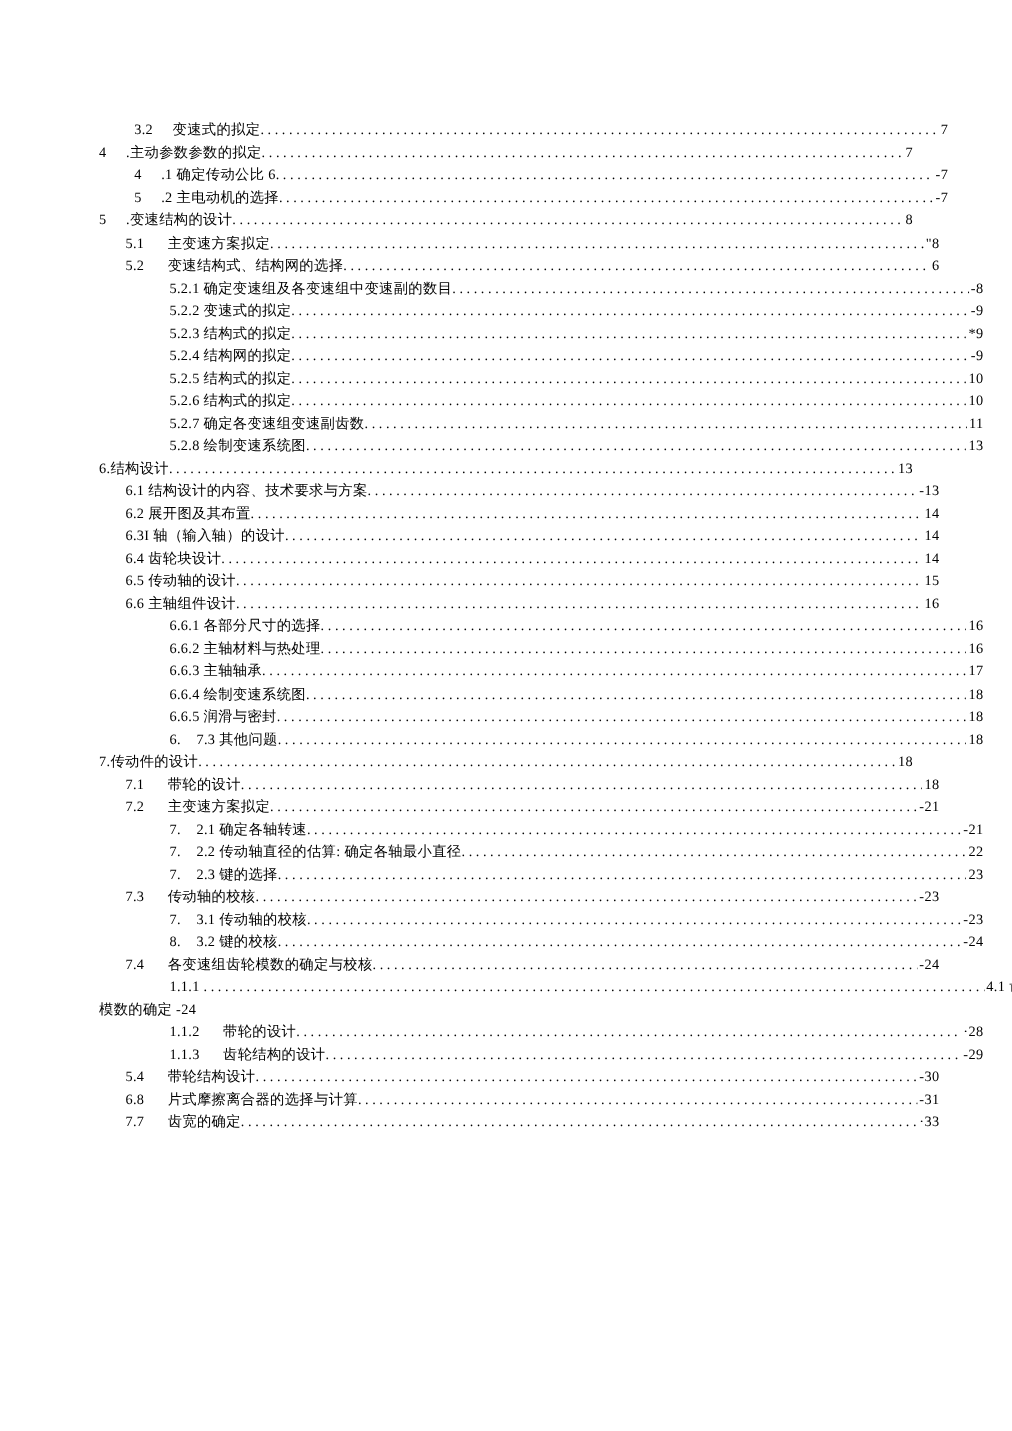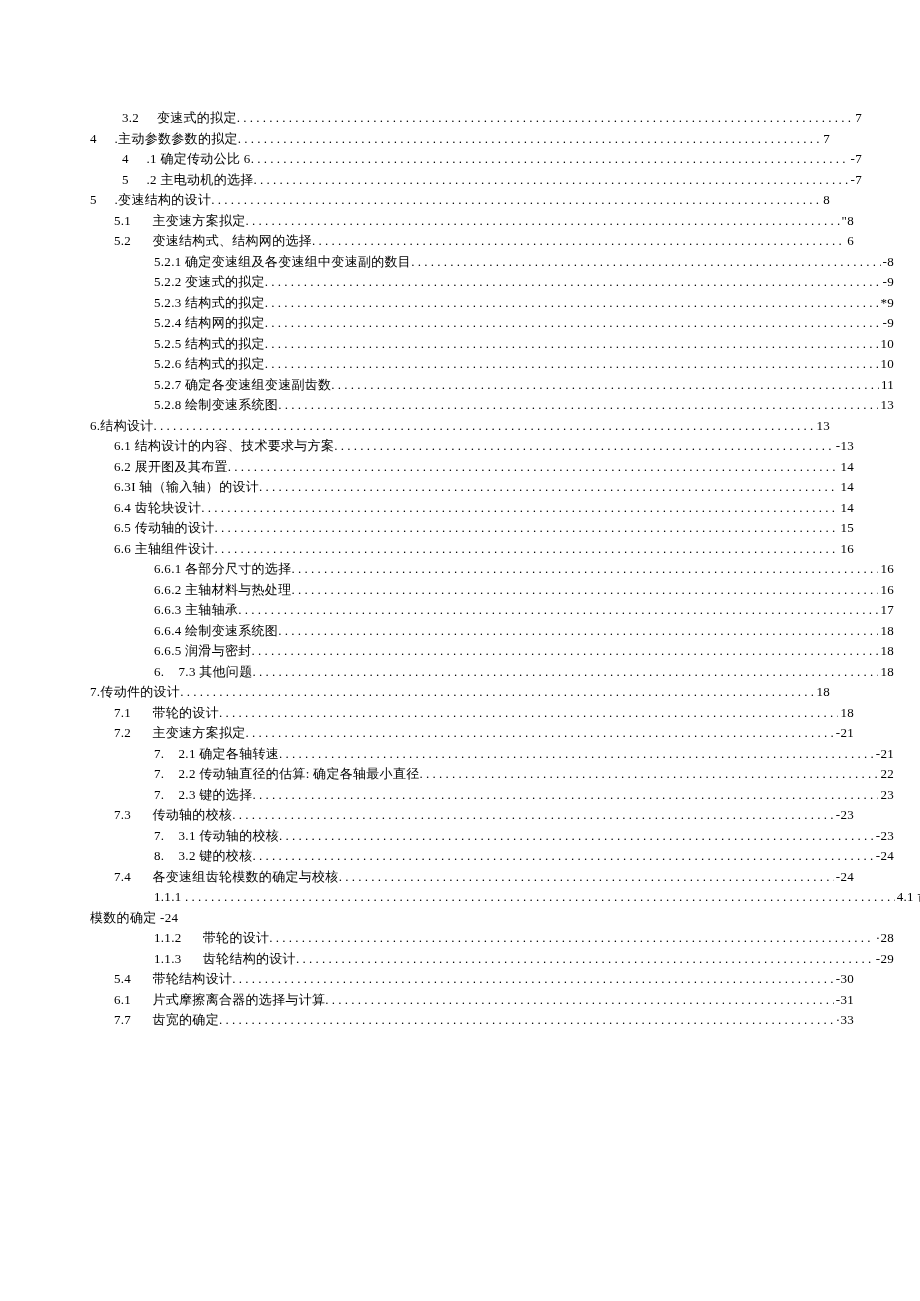--- a/index.html
+++ b/index.html
@@ -313,21 +313,21 @@
         <span class="dots"></span>
         <span class="page-no">-29</span>
       </div>
       <div class="row lvl-s1">
         <span class="pre">5.4      </span>
         <span class="label">带轮结构设计</span>
         <span class="dots"></span>
         <span class="page-no">-30</span>
       </div>
       <div class="row lvl-s1">
-        <span class="pre">6.1      </span>
+        <span class="pre">6.8      </span>
         <span class="label">片式摩擦离合器的选择与计算</span>
         <span class="dots"></span>
         <span class="page-no">-31</span>
       </div>
       <div class="row lvl-s1">
         <span class="pre">7.7      </span>
         <span class="label">齿宽的确定 </span>
         <span class="dots"></span>
         <span class="page-no">·33</span>
       </div>

